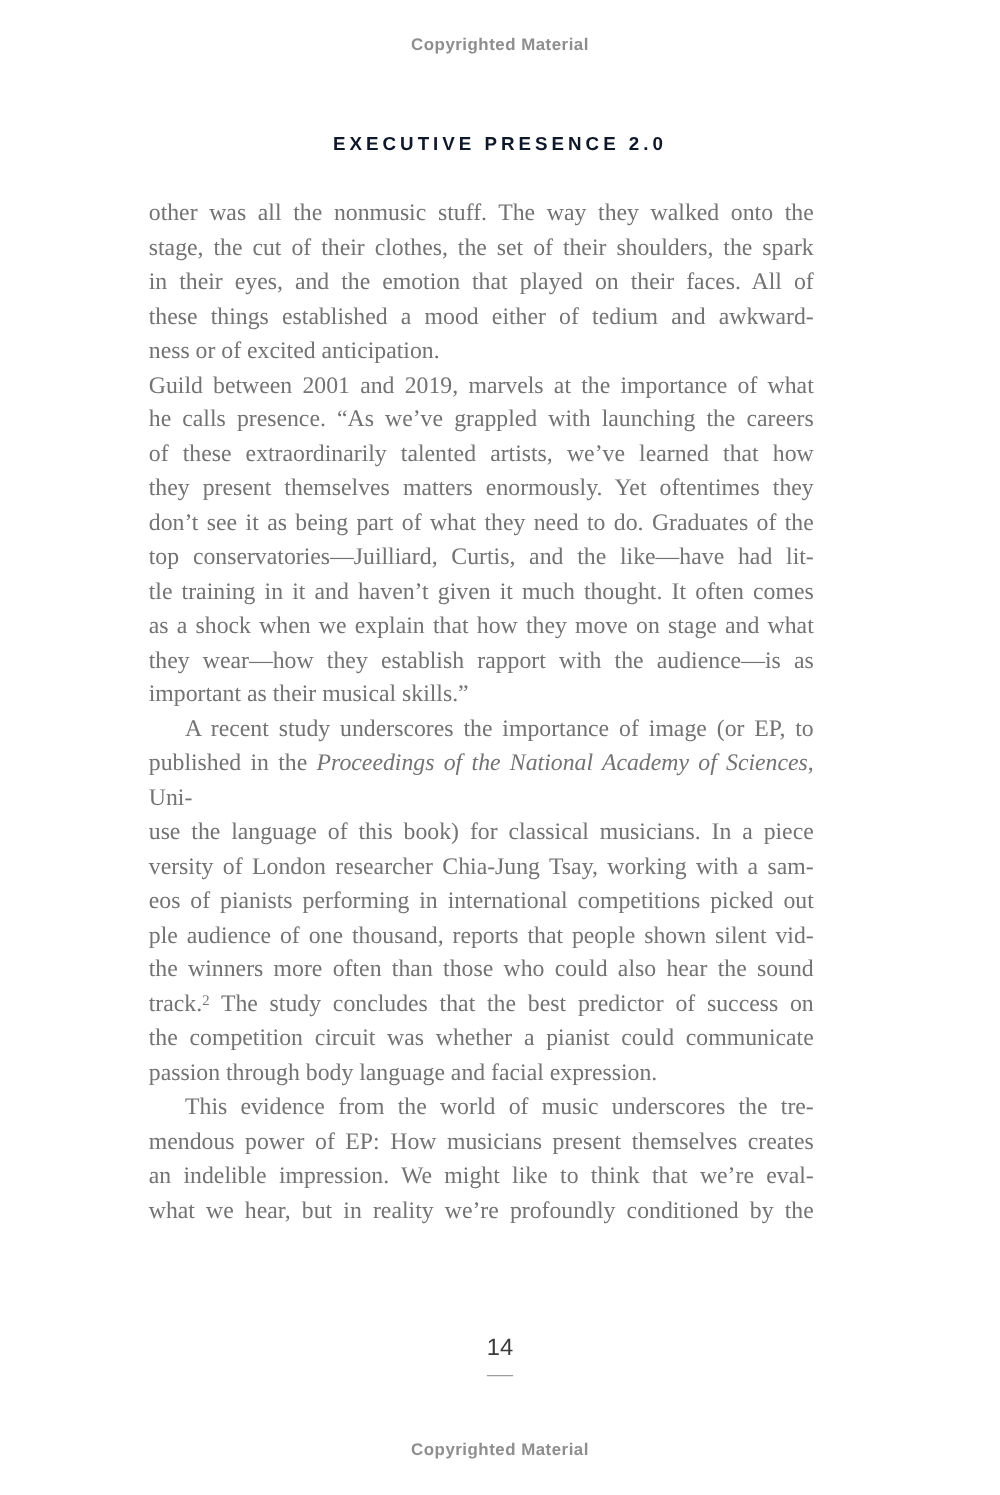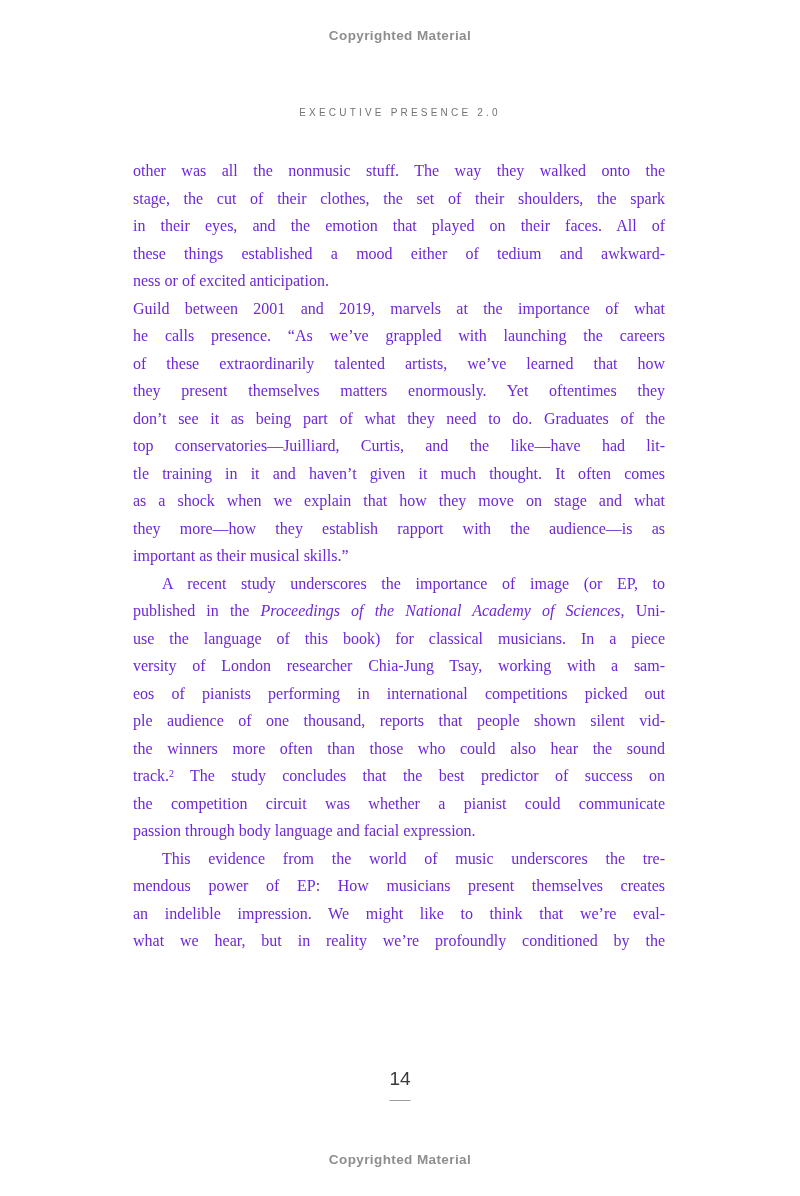--- a/index.html
+++ b/index.html
@@ -24,33 +24,33 @@
   }
   .copyright.top { top: 28px; }
   .copyright.bottom { top: 1152px; }
   .running-header {
     position: absolute;
     top: 107px;
     left: 0;
     width: 100%;
     text-align: center;
     font-family: "Liberation Sans", sans-serif;
-    font-size: 10px;
-    font-weight: normal;
+    font-size: 15px;
+    font-weight: bold;
     letter-spacing: 3.2px;
-    color: #737373;
+    color: #0f172a;
   }
   .body-text {
     position: absolute;
     top: 157px;
-    left: 133px;
+    left: 119px;
     width: 532px;
-    font-size: 16px;
+    font-size: 19px;
     line-height: 27.5px;
-    color: #6d28d9;
+    color: #737373;
   }
   .line {
     text-align: justify;
     text-align-last: justify;
   }
   .line.ragged { text-align-last: left; }
   .line.indent { text-indent: 29px; }
   .it { font-style: italic; }
   .sup {
     font-size: 0.62em;
@@ -95,21 +95,21 @@
       </div>
       <div>
         <div class="line"><span>Guild between 2001 and 2019, marvels at the importance of what</span></div>
         <div class="line"><span>he calls presence. “As we’ve grappled with launching the careers</span></div>
         <div class="line"><span>of these extraordinarily talented artists, we’ve learned that how</span></div>
         <div class="line"><span>they present themselves matters enormously. Yet oftentimes they</span></div>
         <div class="line"><span>don’t see it as being part of what they need to do. Graduates of the</span></div>
         <div class="line"><span>top conservatories—Juilliard, Curtis, and the like—have had lit-</span></div>
         <div class="line"><span>tle training in it and haven’t given it much thought. It often comes</span></div>
         <div class="line"><span>as a shock when we explain that how they move on stage and what</span></div>
-        <div class="line"><span>they more—how they establish rapport with the audience—is as</span></div>
+        <div class="line"><span>they wear—how they establish rapport with the audience—is as</span></div>
         <div class="line ragged"><span>important as their musical skills.”</span></div>
       </div>
       <div>
         <div class="line indent"><span>A recent study underscores the importance of image (or EP, to</span></div>
         <div class="line"><span>published in the </span><span class="it">Proceedings of the National Academy of Sciences</span><span>, Uni-</span></div>
         <div class="line"><span>use the language of this book) for classical musicians. In a piece</span></div>
         <div class="line"><span>versity of London researcher Chia-Jung Tsay, working with a sam-</span></div>
         <div class="line"><span>eos of pianists performing in international competitions picked out</span></div>
         <div class="line"><span>ple audience of one thousand, reports that people shown silent vid-</span></div>
         <div class="line"><span>the winners more often than those who could also hear the sound</span></div>

